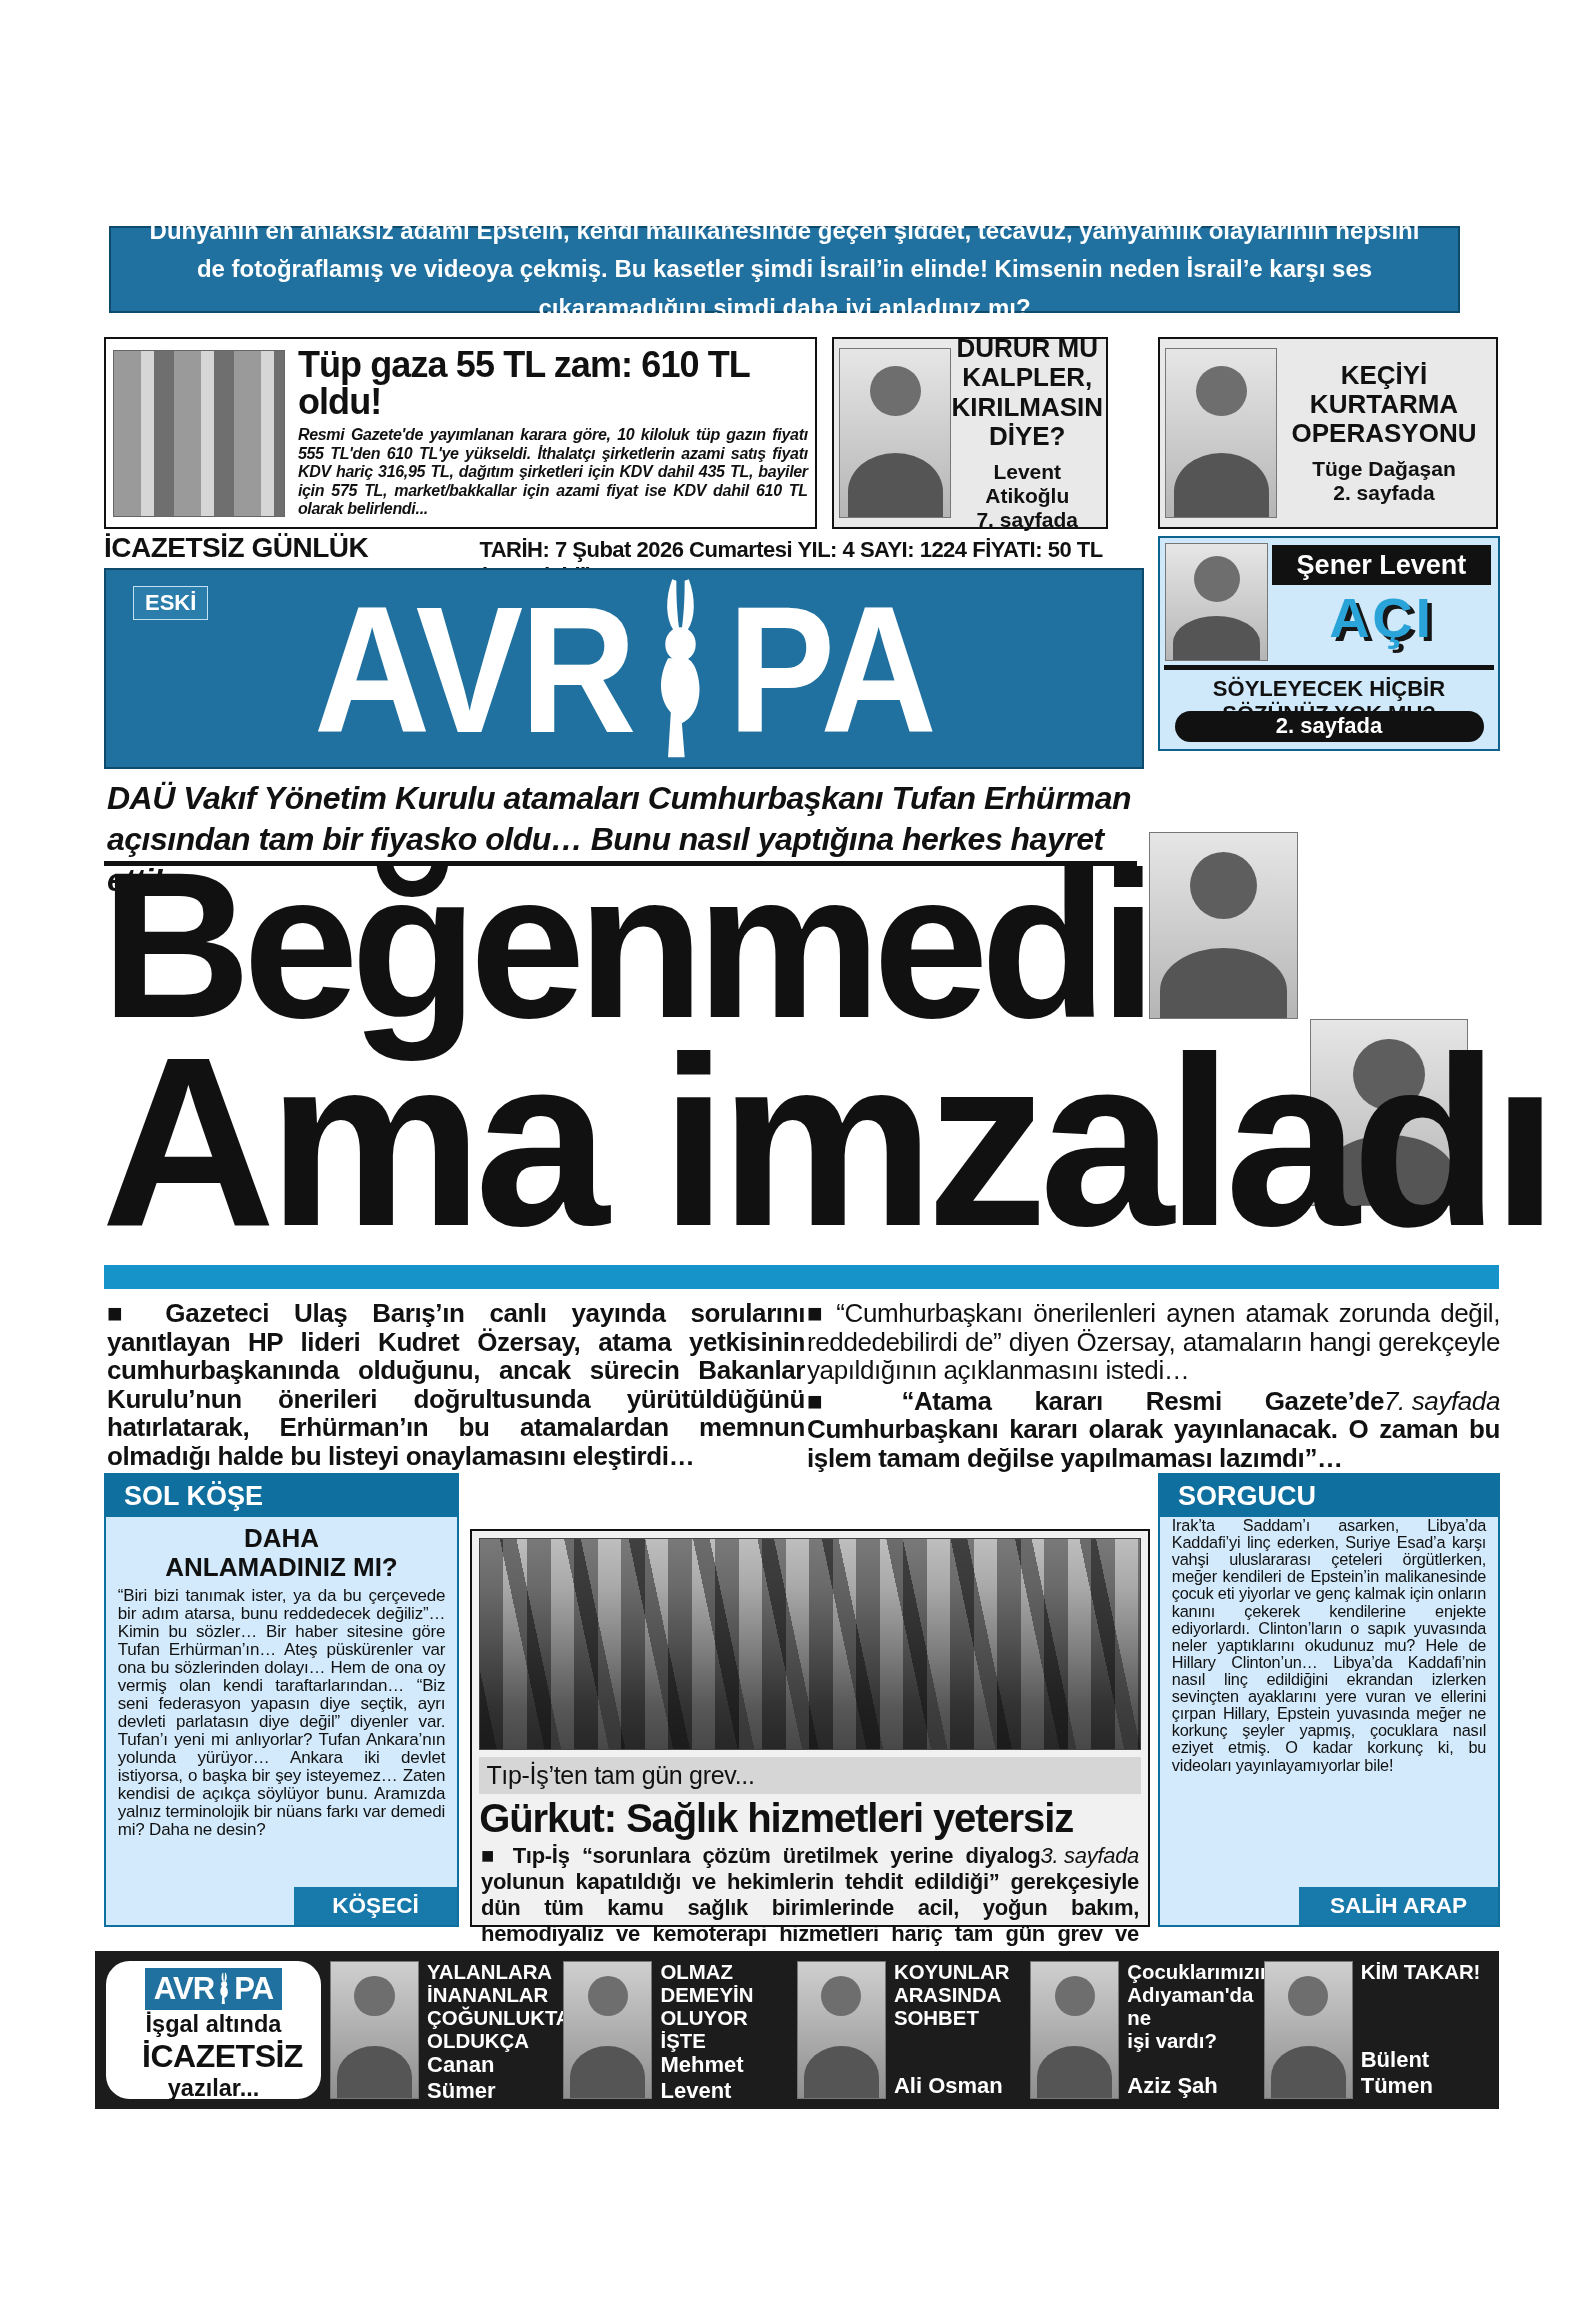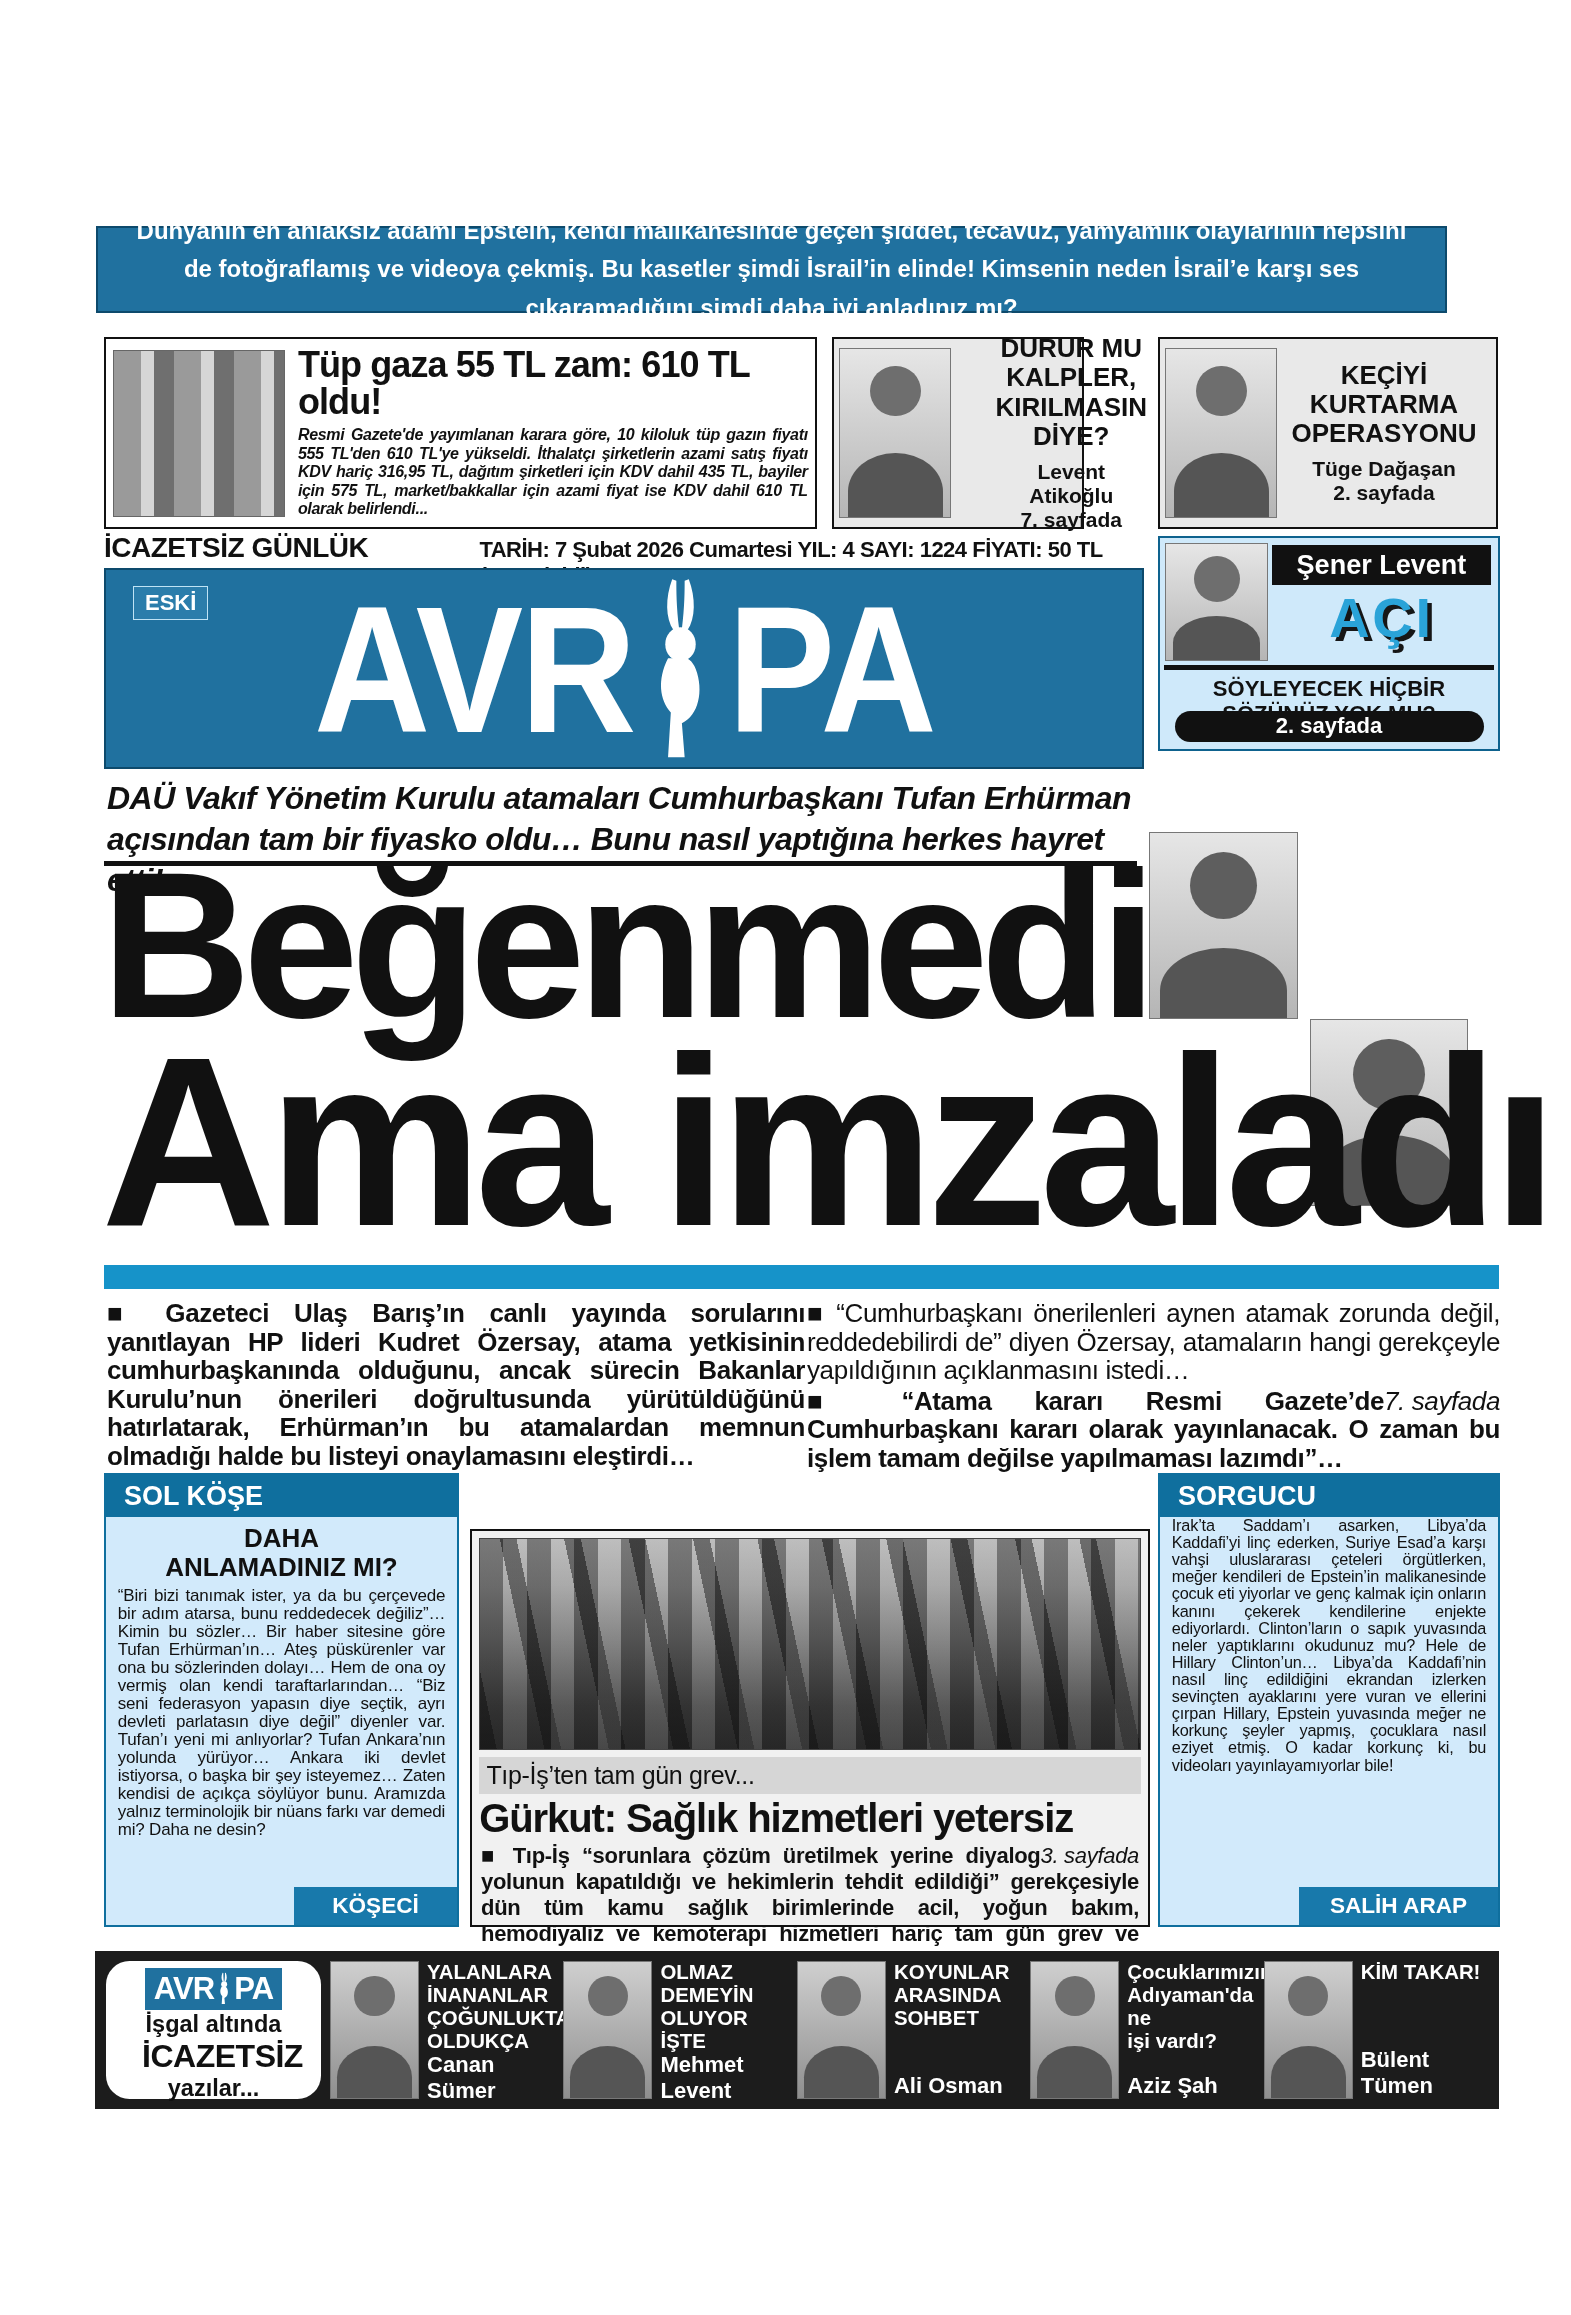--- a/index.html
+++ b/index.html
@@ -3,28 +3,28 @@
 <meta charset="utf-8">
 <style>
   html,body{margin:0;padding:0;background:#ffffff;}
   #page{position:relative;width:1571px;height:2316px;background:#fff;overflow:hidden;
         font-family:"Liberation Sans", sans-serif;color:#111;}
   .abs{position:absolute;}
   .pl{white-space:pre-line;}
   .just{text-align:justify;}
 
   
-  .banner{left:96px;top:226px;width:1351px;height:87px;background:#20719f;border:2.7px solid #0d4a6c;
+  .banner{left:109px;top:226px;width:1351px;height:87px;background:#20719f;border:2.7px solid #0d4a6c;
           color:#fff;display:flex;align-items:center;justify-content:center;text-align:center;
           font-size:24px;font-weight:700;line-height:1.6;padding:0 23.5px;box-sizing:border-box;}
 
   
   .tbox{top:337px;height:192px;border:2.7px solid #111;box-sizing:border-box;display:flex;align-items:center;}
   .tbox1{left:104px;width:713px;background:#fff;padding:7.2px;}
-  .tbox2{left:832px;width:252px;background:#e9e9e9;padding:7.2px 5.4px;gap:44px;}
+  .tbox2{left:832px;width:276px;background:#e9e9e9;padding:7.2px 5.4px;}
   .tbox3{left:1158px;width:340px;background:#e9e9e9;padding:7.2px 5.4px;}
   .gasphoto{width:170px;height:165px;flex:0 0 auto;margin-right:12.7px;border:0.9px solid #666;
             background:repeating-linear-gradient(90deg,#9a9a9a 0 27px,#d6d6d6 27px 40px,#6f6f6f 40px 60px),linear-gradient(#ccc,#777);}
   .gastitle{font-size:36px;font-weight:700;letter-spacing:-0.9px;line-height:1.02;margin-bottom:5.4px;}
   .gasbody{font-size:16px;font-weight:700;line-height:1.16;text-align:justify;letter-spacing:-0.3px;font-style:italic;}
   .portrait{position:relative;overflow:hidden;background:linear-gradient(180deg,#e6e6e6,#b5b5b5);border:0.9px solid #777;}
   .portrait::before{content:"";position:absolute;left:27%;top:10%;width:46%;padding-top:46%;border-radius:50%;background:#6e6e6e;}
   .portrait::after{content:"";position:absolute;left:7%;bottom:-8%;width:86%;height:46%;border-radius:50% 50% 0 0;background:#555;}
   .tport{width:110px;height:168px;flex:0 0 auto;}
   .tteaser{flex:1;text-align:center;}

